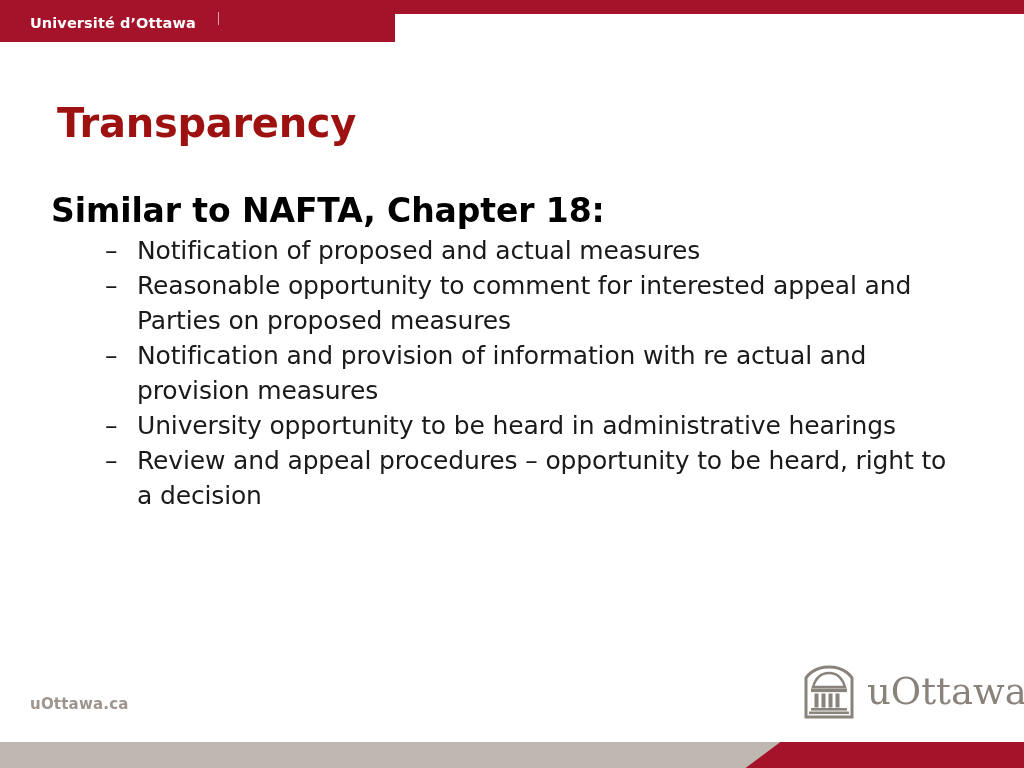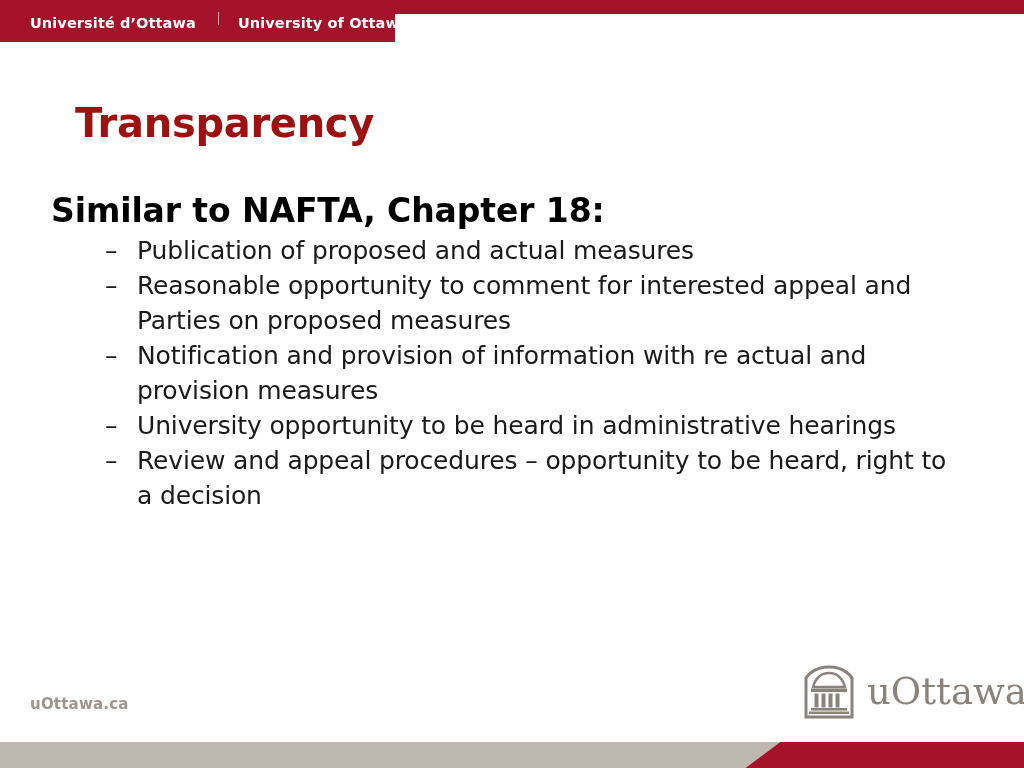--- a/index.html
+++ b/index.html
@@ -71,21 +71,20 @@
   .slide-title {
     position: absolute;
     top: 99px;
     left: 57px;
     color: #9e1111;
     font-size: 40px;
     font-weight: bold;
     letter-spacing: -0.3px;
     line-height: 48px;
     white-space: nowrap;
-    margin-left: 18px;
   }
 
   
   .body-area {
     position: absolute;
     top: 194px;
     left: 51px;
     width: 920px;
   }
   .lead-line {
@@ -181,31 +180,30 @@
 </head>
 <body>
 
 <div class="slide">
 
   <div class="header-strip"></div>
   <div class="header-block"></div>
   <div class="header-wordmark">
     <span class="wordmark-fr">Université d’Ottawa</span>
     <span class="wordmark-sep"></span>
-    <span class="wordmark-en">University of Ottawa</span>
   </div>
 
   <div class="slide-title">Transparency</div>
 
   <div class="body-area">
     <p class="lead-line">Similar to NAFTA, Chapter 18:</p>
     <ul class="bullet-list">
       <li class="bullet-item">
         <span class="bullet-dash">–</span>
-        <span class="bullet-text">Publication of proposed and actual measures</span>
+        <span class="bullet-text">Notification of proposed and actual measures</span>
       </li>
       <li class="bullet-item">
         <span class="bullet-dash">–</span>
         <span class="bullet-text">Reasonable opportunity to comment for interested appeal and Parties on proposed measures</span>
       </li>
       <li class="bullet-item">
         <span class="bullet-dash">–</span>
         <span class="bullet-text">Notification and provision of information with re actual and provision measures</span>
       </li>
       <li class="bullet-item">

